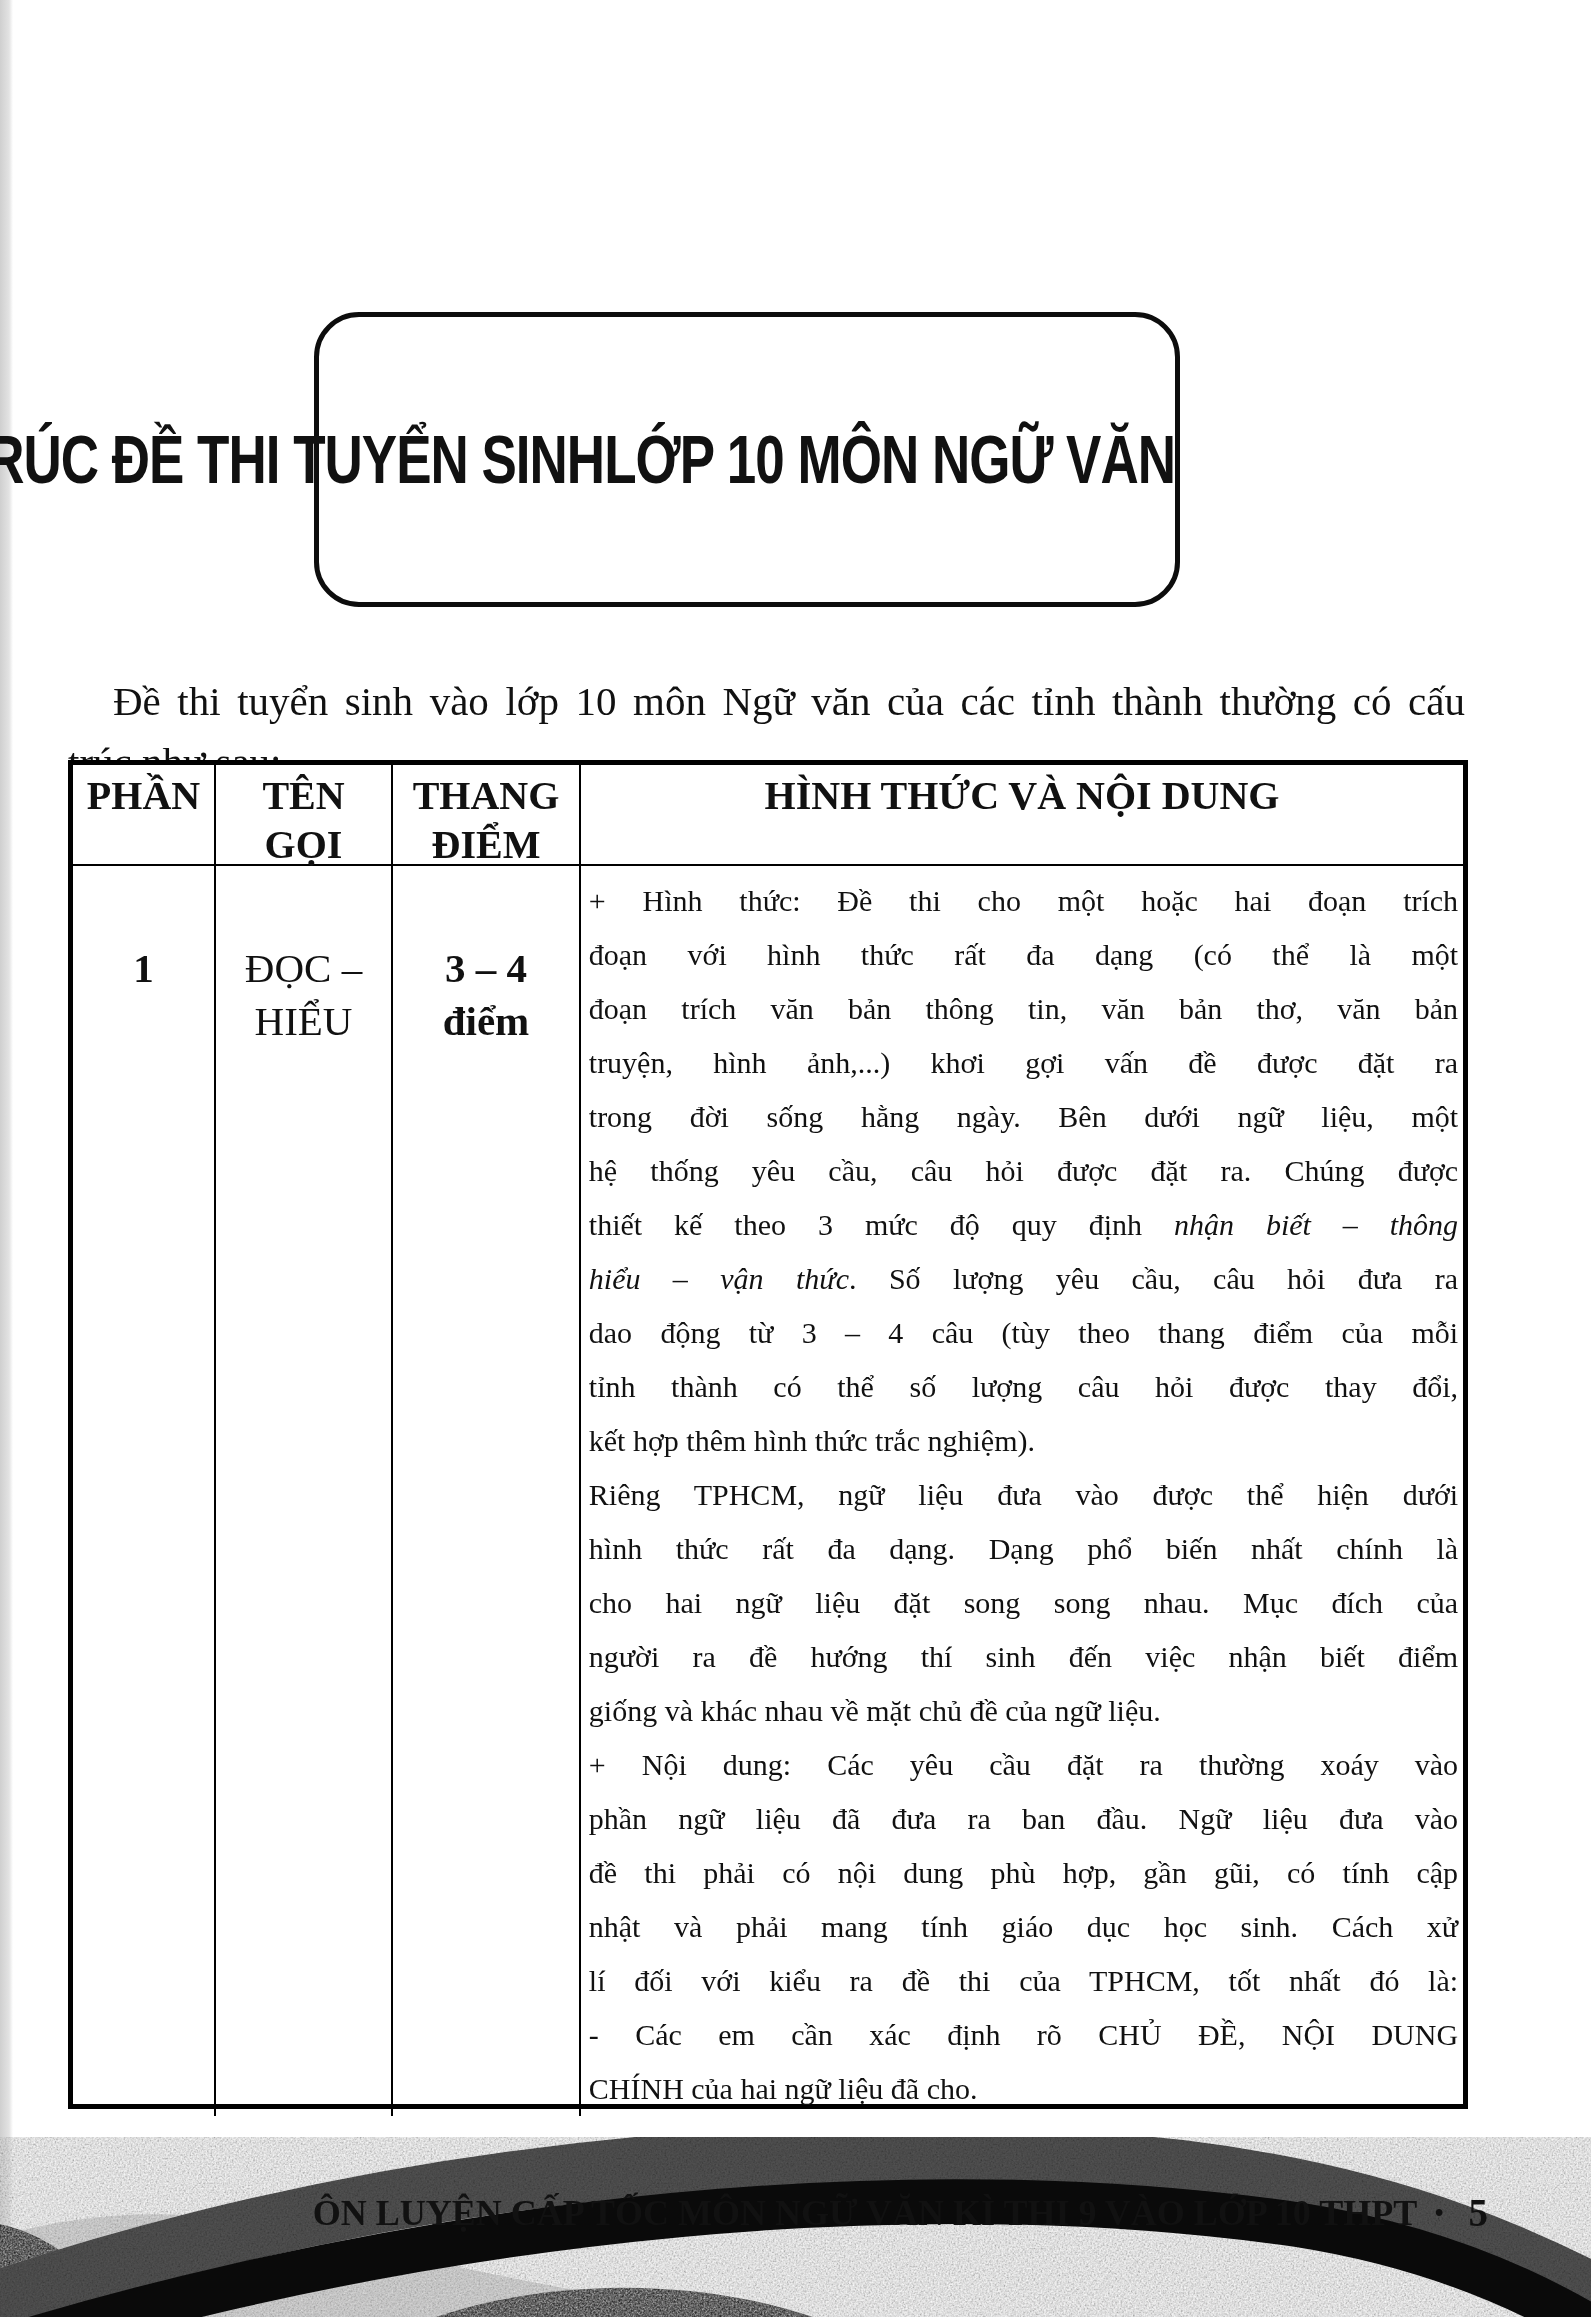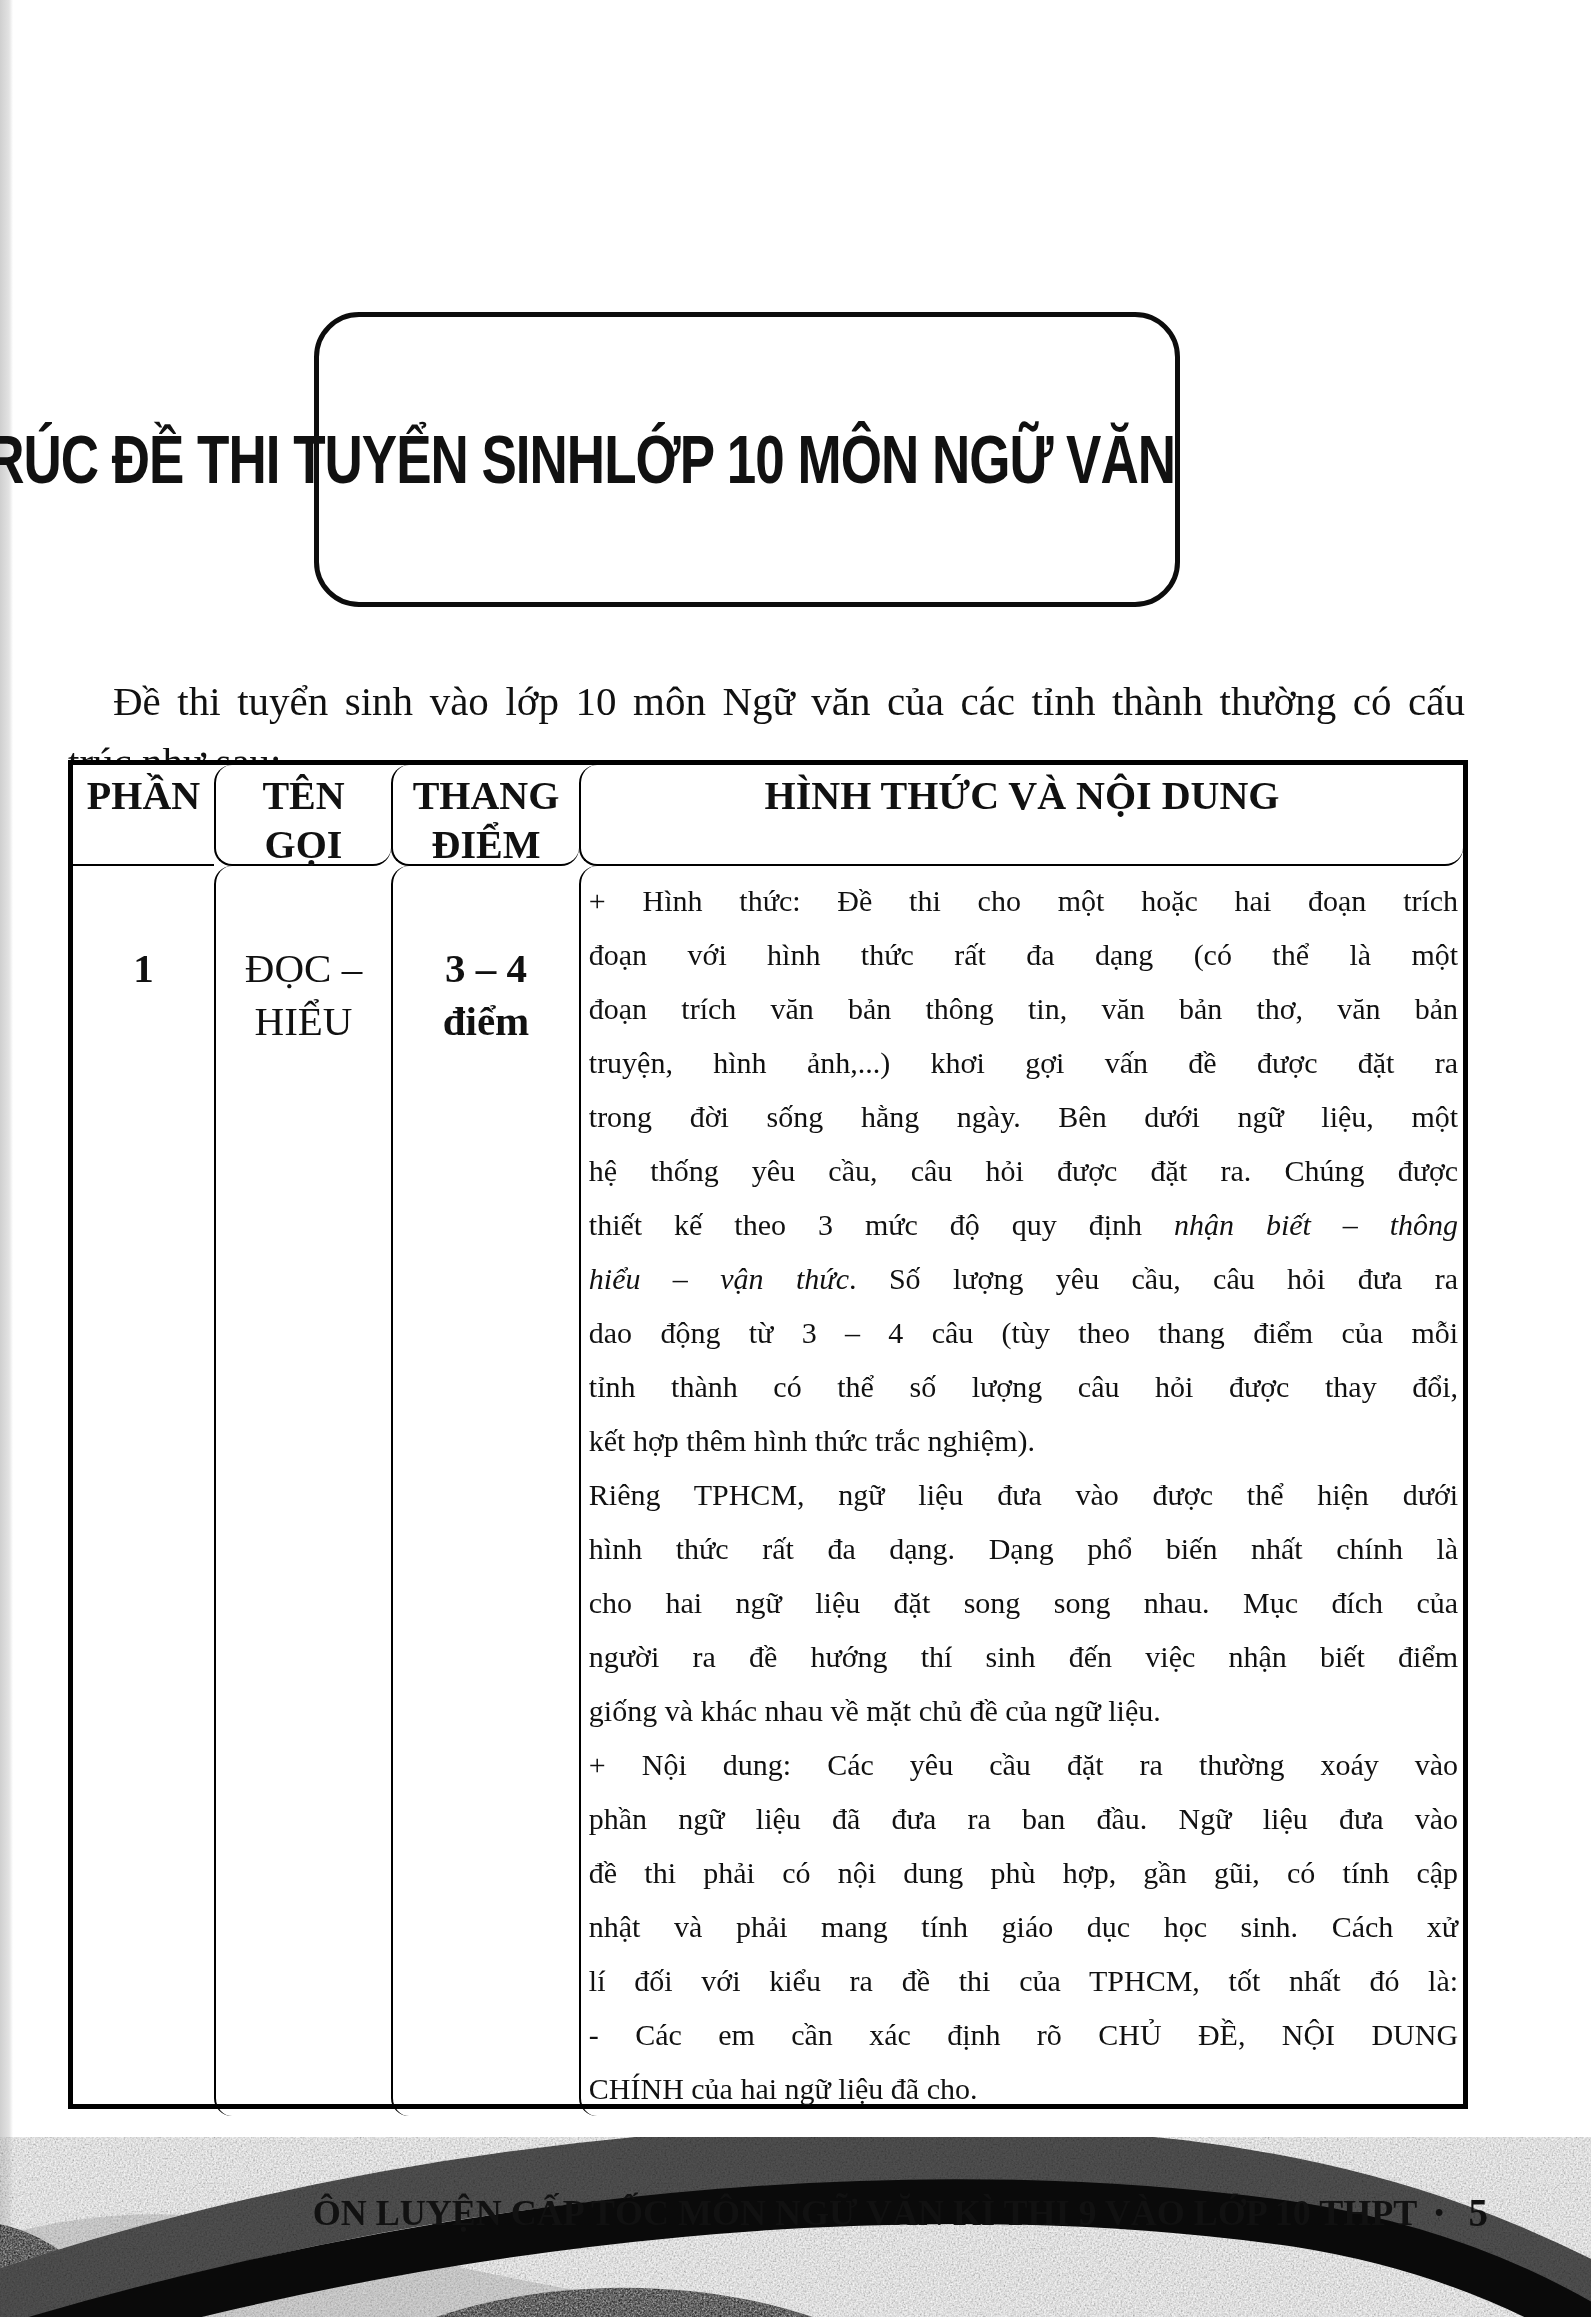--- a/index.html
+++ b/index.html
@@ -29,21 +29,21 @@
     font-size:41px;line-height:61px;}
   .intro .line1{text-indent:45px;text-align:justify;text-align-last:justify;}
   
   .exam-table{
     position:absolute;left:68px;top:760px;width:1400px;height:1349px;
     border:5.9px solid #000;box-sizing:border-box;background:#fff;
     display:grid;grid-template-columns:141px 177px 188px auto;
     grid-template-rows:101px auto;
   }
   .tcell{box-sizing:border-box;}
-  .col2,.col3,.col4{border-left:2.9px solid #000;border-radius:18px;}
+  .col2,.col3,.col4{border-left:2.9px solid #000;}
   .hrow{border-bottom:2.9px solid #000;}
   .hcell{
     font-weight:bold;font-size:40px;line-height:49px;text-align:center;
     padding-top:5.9px;
   }
   .bcell{text-align:center;font-size:41px;line-height:53px;padding-top:76px;}
   .bcell.bold{font-weight:bold;}
   .cell-content{
     text-align:left;padding:7.8px 4.9px 0 7.8px;font-size:30px;
   }

